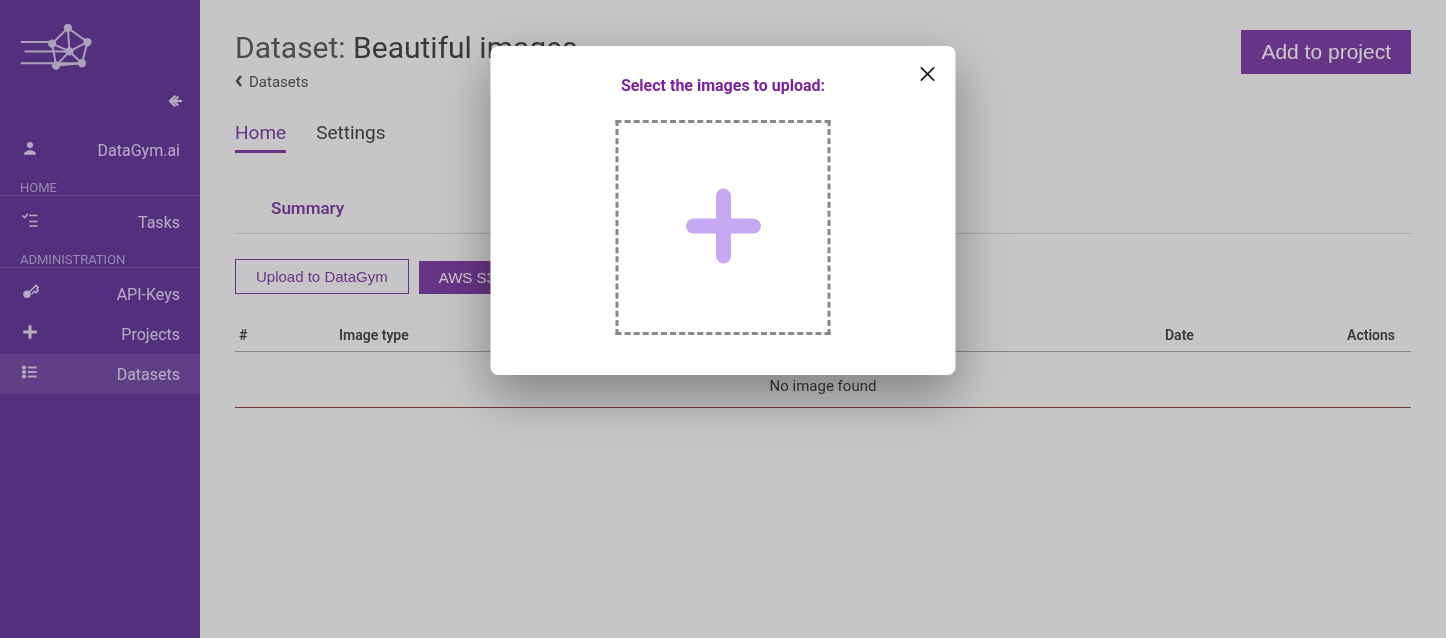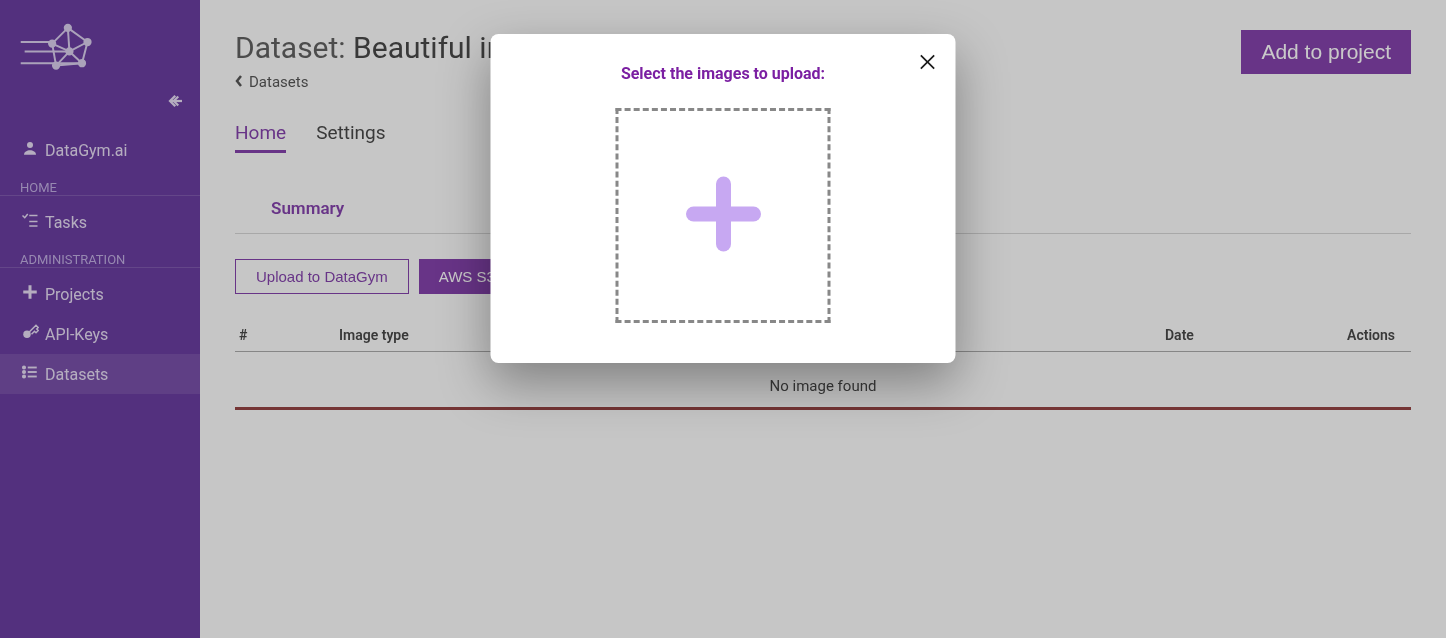--- a/index.html
+++ b/index.html
@@ -36,20 +36,21 @@
       cursor: pointer;
     }
     .nav-section { padding-top: 30px; }
     .nav-item {
       display: flex;
       align-items: center;
       padding: 9px 20px;
       font-size: 16px;
       gap: 5px;
       cursor: pointer;
+      justify-content: space-between;
     }
     .nav-item.active { background-color: rgba(255,255,255,0.1); }
     .nav-item .icon { width: 20px; text-align: center; font-size: 18px; }
     .section-header {
       padding: 10px 20px 0px 20px;
       font-size: 13px;
       color: #b39ddb;
       border-bottom: 1px solid rgba(255,255,255,0.15);
       margin-bottom: 6px;
     }
@@ -100,21 +101,21 @@
       font-size: 17px;
       font-weight: 600;
       margin-left: 36px;
     }
     .summary-text {
       margin-top: 10px;
       font-size: 15px;
       color: #222;
     }
     .divider { margin-top: 15px; border: none; border-top: 1px solid #ccc; }
-    .btn-row { margin-top: 25px; display: flex; gap: 10px; }
+    .btn-row { margin-top: 25px; display: flex; gap: 10px; align-items: flex-end; }
     .btn-outline {
       border: 1px solid #6a1b9a;
       color: #6a1b9a;
       background: transparent;
       padding: 8px 20px;
       font-size: 15px;
       cursor: pointer;
     }
     .btn-solid {
       border: none;
@@ -139,30 +140,30 @@
     }
     .data-table th:nth-child(1) { width: 100px; }
     .data-table th:nth-child(2) { width: 300px; }
     .data-table th:nth-child(4) { width: 170px; }
     .data-table th:nth-child(5) { width: 80px; text-align: center; }
     .empty-row td {
       text-align: center;
       padding: 25px 0 12px 0;
       font-size: 15px;
       color: #222;
-      border-bottom: 3px solid #7f1d1d;
+      border-bottom: 1px solid #7f1d1d;
     }
     .overlay {
       position: absolute;
       inset: 0;
       background: rgba(100,100,100,0.35);
     }
     .modal {
       position: absolute;
-      left: 50%; top: 34px;
+      left: 50%; top: 46px;
       transform: translateX(-50%);
       width: 465px;
       background: #fff;
       border-radius: 8px;
       box-shadow: 0 20px 50px rgba(0,0,0,0.35);
       padding: 30px 30px 40px 30px;
       text-align: center;
     }
     .modal-close {
       position: absolute;
@@ -253,34 +254,34 @@
           <line x1="11" y1="20" x2="22" y2="20"></line>
         </svg>
     </span>
     <span>Tasks</span>
   </div>
 
   <div class="section-header">ADMINISTRATION</div>
   <div class="nav-item">
     <span class="icon">
       <svg width="18" height="18" viewBox="0 0 24 24" fill="#e0d5f0">
-          <rect x="10" y="3" width="4" height="18"></rect>
-          <rect x="3" y="10" width="18" height="4"></rect>
-        </svg>
-    </span>
-    <span>Projects</span>
+          <circle cx="8" cy="15" r="5"></circle>
+          <path d="M11 12l9-9 3 3-2 2 2 2-3 3-2-2-4 4" fill="none" stroke="#e0d5f0" stroke-width="2"></path>
+        </svg>
+    </span>
+    <span>API-Keys</span>
   </div>
   <div class="nav-item">
     <span class="icon">
       <svg width="18" height="18" viewBox="0 0 24 24" fill="#e0d5f0">
-          <circle cx="8" cy="15" r="5"></circle>
-          <path d="M11 12l9-9 3 3-2 2 2 2-3 3-2-2-4 4" fill="none" stroke="#e0d5f0" stroke-width="2"></path>
-        </svg>
-    </span>
-    <span>API-Keys</span>
+          <rect x="10" y="3" width="4" height="18"></rect>
+          <rect x="3" y="10" width="18" height="4"></rect>
+        </svg>
+    </span>
+    <span>Projects</span>
   </div>
   <div class="nav-item active">
     <span class="icon">
       <svg width="18" height="18" viewBox="0 0 24 24" fill="none" stroke="#e0d5f0" stroke-width="2.5">
           <circle cx="4" cy="6" r="1.5" fill="#e0d5f0"></circle>
           <line x1="9" y1="6" x2="21" y2="6"></line>
           <circle cx="4" cy="12" r="1.5" fill="#e0d5f0"></circle>
           <line x1="9" y1="12" x2="21" y2="12"></line>
           <circle cx="4" cy="18" r="1.5" fill="#e0d5f0"></circle>
           <line x1="9" y1="18" x2="21" y2="18"></line>

